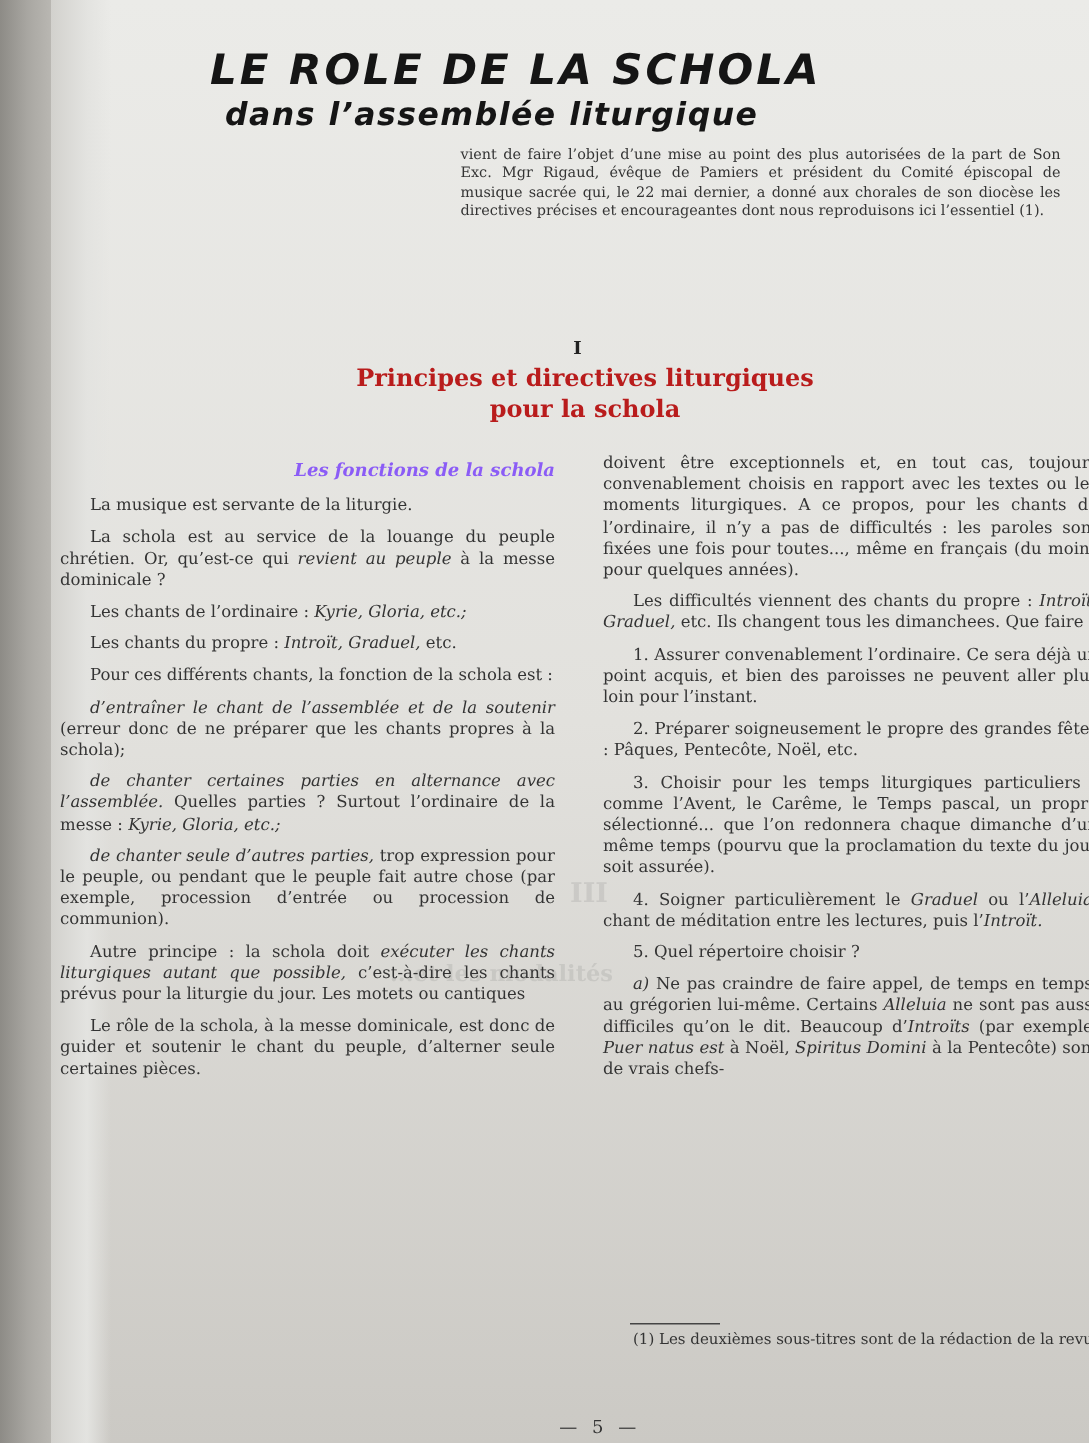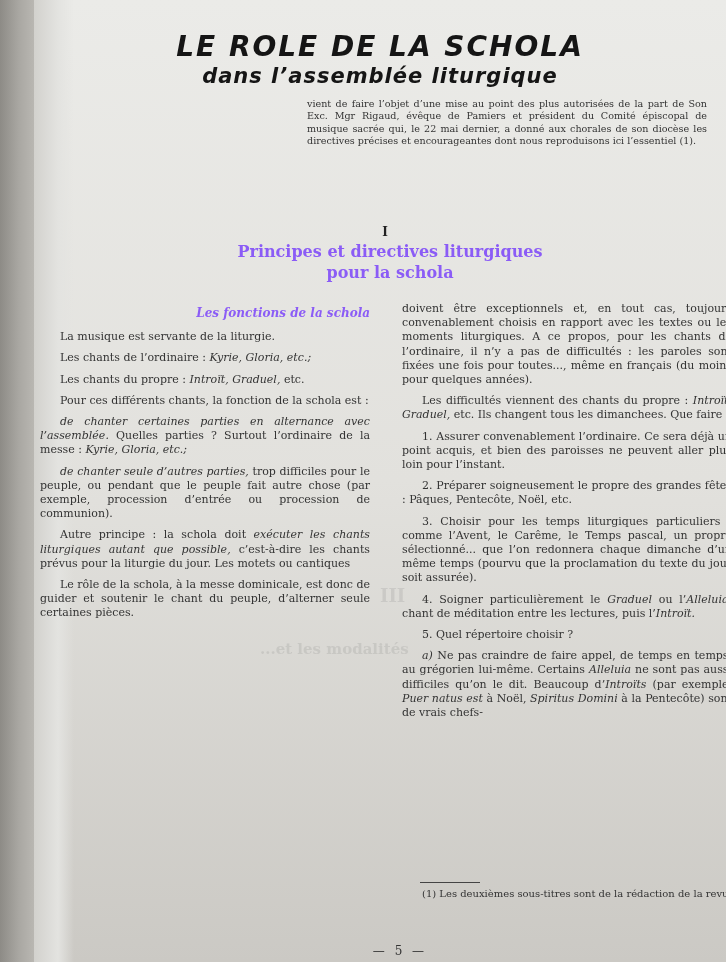--- a/index.html
+++ b/index.html
@@ -15,41 +15,41 @@
     }
     .gutter {
       position: absolute; left: 34px; top: 0; width: 40px; height: 962px;
       background: linear-gradient(90deg, #d2d1cd 0%, #e3e3e0 60%, rgba(230,230,227,0) 100%);
     }
     .page {
       position: absolute; left: 34px; top: 0; width: 692px; height: 962px;
       background: linear-gradient(180deg, #ebebe8 0%, #e2e1dd 50%, #cbc9c4 100%);
     }
     .title {
-      position: absolute; left: 140px; top: 30px; width: 480px; text-align: center;
+      position: absolute; left: 140px; top: 30px; width: 480px; 
       font-family: "DejaVu Sans", "Liberation Sans", sans-serif; font-weight: bold; font-style: italic;
       font-size: 28px; letter-spacing: 2px; color: #151515; margin: 0;
     }
     .subtitle {
-      position: absolute; left: 150px; top: 64px; width: 460px; text-align: center;
+      position: absolute; left: 150px; top: 64px; width: 460px; 
       font-family: "DejaVu Sans", "Liberation Sans", sans-serif; font-weight: bold; font-style: italic;
       font-size: 21px; letter-spacing: 1px; color: #151515; margin: 0;
     }
     .intro {
       position: absolute; left: 307px; top: 98px; width: 400px;
       font-size: 9.6px; line-height: 12.4px; text-align: justify;
       color: #333;
     }
     .section-num {
       position: absolute; left: 370px; top: 225px; width: 30px; text-align: center;
       font-weight: bold; font-size: 12px; color: #222;
     }
     .section-title {
       position: absolute; left: 180px; top: 241px; width: 420px; text-align: center;
-      font-weight: bold; font-size: 16px; line-height: 21px; color: #8b5cf6; margin: 0;
+      font-weight: bold; font-size: 16px; line-height: 21px; color: #b91c1c; margin: 0;
     }
     .col {
       position: absolute; font-size: 11px; line-height: 14.2px; text-align: justify; color: #333;
     }
     .col-left { left: 40px; top: 306px; width: 330px; }
     .col-right { left: 402px; top: 302px; width: 330px; }
     .col p { margin: 0 0 7px 0; text-indent: 20px; }
     .col p.noindent { text-indent: 0; }
     .subhead {
       text-align: right; font-weight: bold; font-style: italic; font-size: 12px;
@@ -87,25 +87,27 @@
 
 <div class="section-num">I</div>
 <h3 class="section-title">
   <span>Principes et directives liturgiques</span><br>
   <span>pour la schola</span>
 </h3>
 
 <div class="col col-left">
   <div class="subhead">Les fonctions de la schola</div>
   <p><span>La musique est servante de la liturgie.</span></p>
+  <p><span>La schola est au service de la louange du peuple chrétien. Or, qu’est-ce qui </span><i>revient au peuple</i><span> à la messe dominicale ?</span></p>
   <p><span>Les chants de l’ordinaire : </span><i>Kyrie, Gloria, etc.;</i></p>
   <p><span>Les chants du propre : </span><i>Introït, Graduel,</i><span> etc.</span></p>
   <p><span>Pour ces différents chants, la fonction de la schola est :</span></p>
+  <p><i>d’entraîner le chant de l’assemblée et de la soutenir</i><span> (erreur donc de ne préparer que les chants propres à la schola);</span></p>
   <p><i>de chanter certaines parties en alternance avec l’assemblée.</i><span> Quelles parties ? Surtout l’ordinaire de la messe : </span><i>Kyrie, Gloria, etc.;</i></p>
-  <p><i>de chanter seule d’autres parties,</i><span> trop difficiles pour le peuple, ou pendant que le peuple fait autre chose (par exemple, procession d’entrée ou procession de communion).</span></p>
+  <p><i>de chanter seule d’autres parties,</i><span> trop expression pour le peuple, ou pendant que le peuple fait autre chose (par exemple, procession d’entrée ou procession de communion).</span></p>
   <p><span>Autre principe : la schola doit </span><i>exécuter les chants liturgiques autant que possible,</i><span> c’est-à-dire les chants prévus pour la liturgie du jour. Les motets ou cantiques</span></p>
   <p><span>Le rôle de la schola, à la messe dominicale, est donc de guider et soutenir le chant du peuple, d’alterner seule certaines pièces.</span></p>
 </div>
 
 <div class="col col-right">
   <p class="noindent"><span>doivent être exceptionnels et, en tout cas, toujours convenablement choisis en rapport avec les textes ou les moments liturgiques. A ce propos, pour les chants de l’ordinaire, il n’y a pas de difficultés : les paroles sont fixées une fois pour toutes..., même en français (du moins pour quelques années).</span></p>
   <p><span>Les difficultés viennent des chants du propre : </span><i>Introït, Graduel,</i><span> etc. Ils changent tous les dimanchees. Que faire ?</span></p>
   <p><span>1. Assurer convenablement l’ordinaire. Ce sera déjà un point acquis, et bien des paroisses ne peuvent aller plus loin pour l’instant.</span></p>
   <p><span>2. Préparer soigneusement le propre des grandes fêtes : Pâques, Pentecôte, Noël, etc.</span></p>
   <p><span>3. Choisir pour les temps liturgiques particuliers : comme l’Avent, le Carême, le Temps pascal, un propre sélectionné... que l’on redonnera chaque dimanche d’un même temps (pourvu que la proclamation du texte du jour soit assurée).</span></p>

